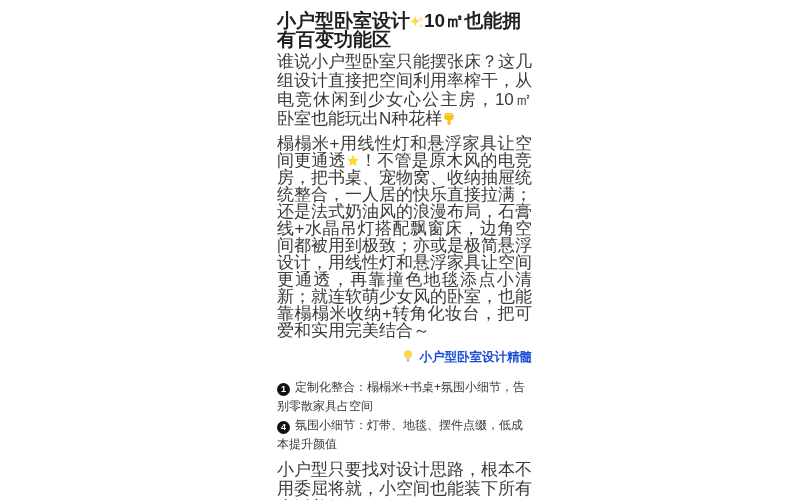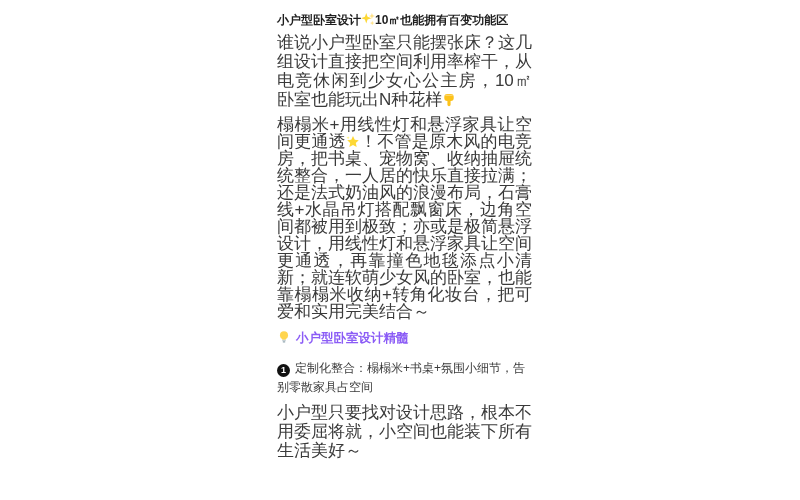--- a/index.html
+++ b/index.html
@@ -15,21 +15,21 @@
     inset: 0;
     background: #ffffff;
   }
   .column {
     position: absolute;
     left: 277px;
     top: 11px;
     width: 255px;
   }
   .title {
-    font-size: 12px;
+    font-size: 19px;
     line-height: 19px;
     font-weight: 700;
     color: #1f1f1f;
     margin: 0 0 3px 0;
     word-break: break-all;
   }
   .para {
     font-size: 17px;
     line-height: 19px;
     color: #3a3a3a;
@@ -38,22 +38,23 @@
     text-align: justify;
   }
   .para.dense {
     line-height: 17px;
     margin-bottom: 9px;
   }
   .section-heading {
     font-size: 12.5px;
     line-height: 19px;
     font-weight: 600;
-    color: #8b5cf6;
+    color: #1d4ed8;
     margin: 0 0 11px 0;
+    text-align: right;
   }
   .section-heading .icon { margin-right: 5px; }
   .tips { margin: 0 0 6px 0; }
   .tip {
     font-size: 12px;
     line-height: 19px;
     color: #3a3a3a;
     margin: 0;
     word-break: break-all;
   }
@@ -104,18 +105,19 @@
 
     <h2 class="section-heading"><span class="icon"><svg width="14" height="14" viewBox="0 0 16 16">
             <circle cx="8" cy="6" r="4.6" fill="#FFD54F"></circle>
             <path d="M5.8 9.2h4.4v1.8H5.8z" fill="#FFD54F"></path>
             <rect x="5.9" y="11" width="4.2" height="1.4" rx="0.7" fill="#B0BEC5"></rect>
             <rect x="6.4" y="12.9" width="3.2" height="1.3" rx="0.65" fill="#90A4AE"></rect>
           </svg></span><span>小户型卧室设计精髓</span></h2>
 
     <div class="tips">
       <p class="tip"><span class="bullet">1</span><span>定制化整合：榻榻米+书桌+氛围小细节，告别零散家具占空间</span></p>
+      <p class="tip"><span class="bullet">4</span><span>氛围小细节：灯带、地毯、摆件点缀，低成本提升颜值</span></p>
     </div>
 
     <p class="para outro"><span>小户型只要找对设计思路，根本不用委屈将就，小空间也能装下所有生活美好～</span></p>
 
   </article>
 </div>
 
 </body></html>

